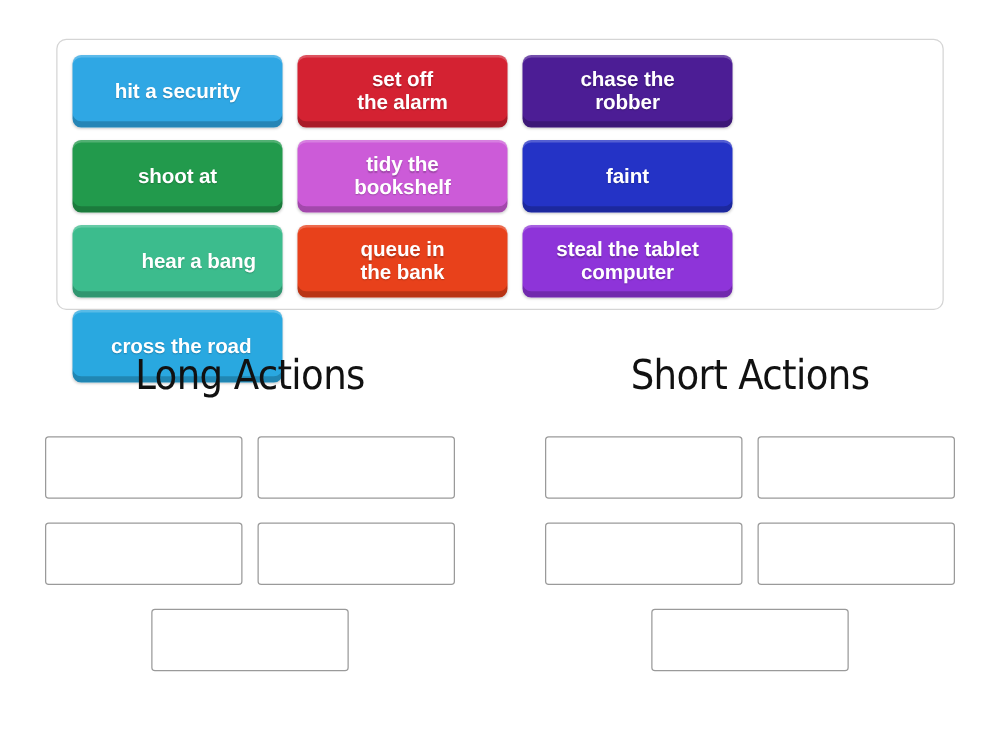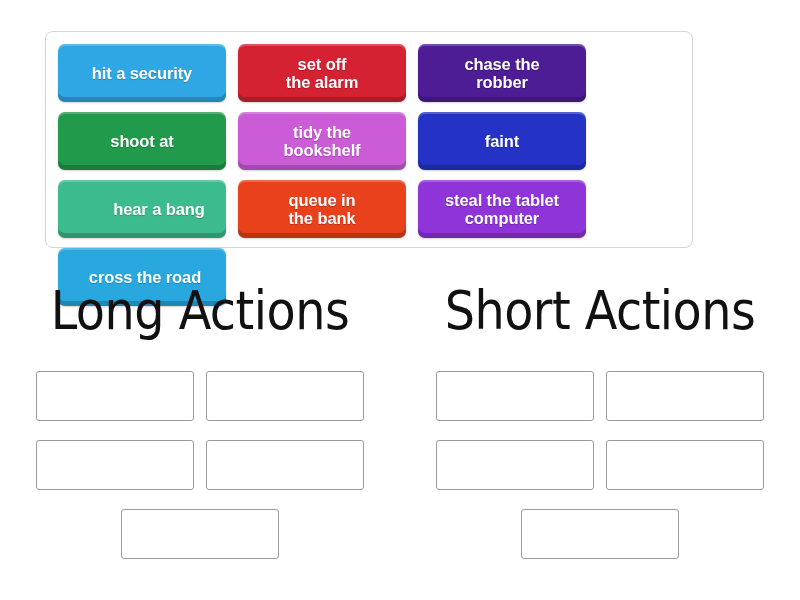--- a/index.html
+++ b/index.html
@@ -19,21 +19,21 @@
     width: 800px;
     height: 600px;
     background: #ffffff;
   }
 
   
   .tile-tray {
     position: absolute;
     left: 45px;
     top: 31px;
-    width: 648px;
+    width: 710px;
     height: 217px;
     background: #ffffff;
     border: 1px solid #d5d5d5;
     border-radius: 8px;
     padding: 7px 6px;
   }
 
   .tile-rows {
     display: flex;
     flex-wrap: wrap;
@@ -78,21 +78,21 @@
 
   .group-col {
     width: 400px;
     display: flex;
     flex-direction: column;
     align-items: center;
   }
 
   .group-title {
     font-family: "DejaVu Sans Condensed", "Liberation Sans Narrow", "Liberation Sans", sans-serif;
-    font-size: 53px;
+    font-size: 33px;
     font-weight: 400;
     color: #111111;
     letter-spacing: -0.5px;
     margin: 0 0 30px 0;
     white-space: nowrap;
   }
 
   .dropzones {
     display: flex;
     flex-wrap: wrap;

